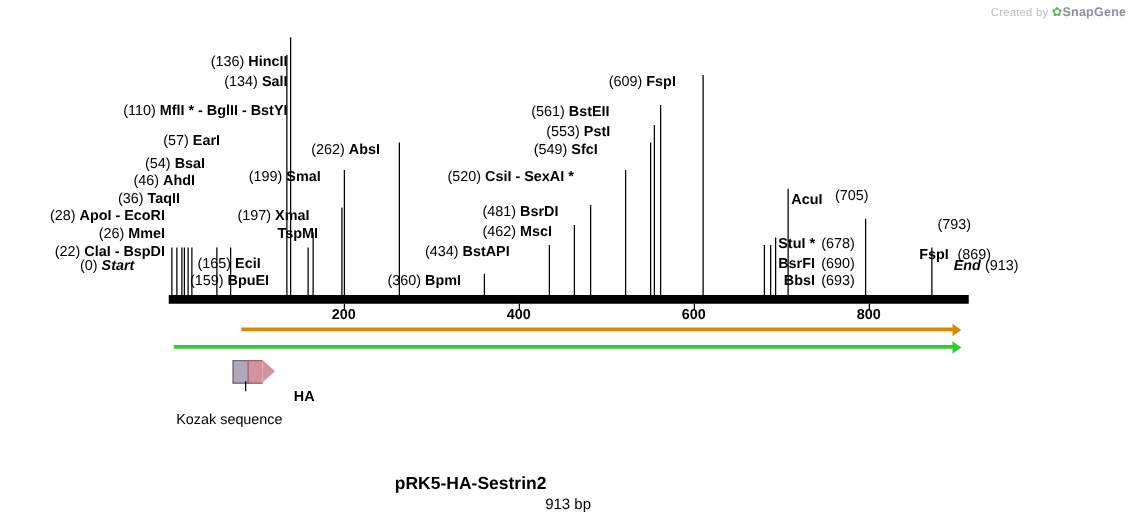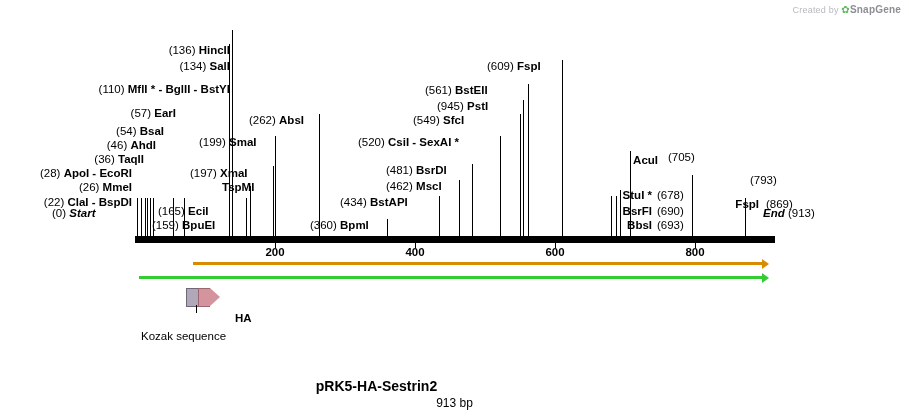--- a/index.html
+++ b/index.html
@@ -296,26 +296,26 @@
     <span class="nm">MscI</span>
   </div>
   <div class="label left" style="left:386px; top:152px;">
     <span class="pos">(481)</span>
     <span class="nm">BsrDI</span>
   </div>
   <div class="label left" style="left:358px; top:124px;">
     <span class="pos">(520)</span>
     <span class="nm">CsiI  -  SexAI *</span>
   </div>
-  <div class="label left" style="left:413px; top:102px;">
+  <div class="label left" style="left:427px; top:102px;">
     <span class="pos">(549)</span>
     <span class="nm">SfcI</span>
   </div>
   <div class="label left" style="left:437px; top:88px;">
-    <span class="pos">(945)</span>
+    <span class="pos">(553)</span>
     <span class="nm">PstI</span>
   </div>
   <div class="label left" style="left:425px; top:72px;">
     <span class="pos">(561)</span>
     <span class="nm">BstEII</span>
   </div>
   <div class="label left" style="left:487px; top:48px;">
     <span class="pos">(609)</span>
     <span class="nm">FspI</span>
   </div>
@@ -391,21 +391,21 @@
     <div class="tick" style="left:140px;"></div>
     <div class="rl" style="left:140px;">200</div>
     <div class="tick" style="left:280px;"></div>
     <div class="rl" style="left:280px;">400</div>
     <div class="tick" style="left:420px;"></div>
     <div class="rl" style="left:420px;">600</div>
     <div class="tick" style="left:560px;"></div>
     <div class="rl" style="left:560px;">800</div>
   </div>
 
-  <div class="end-label" style="left:52px; top:207px;text-align:right;">
+  <div class="end-label" style="left:64px; top:207px;text-align:right;">
     <span class="pos">(0)</span>
     <span class="nm">Start</span>
   </div>
   <div class="end-label" style="left:763px; top:207px;">
     <span class="nm">End</span>
     <span class="pos">(913)</span>
   </div>
 
   <div class="orange-arrow"></div>
   <div class="green-arrow"></div>

